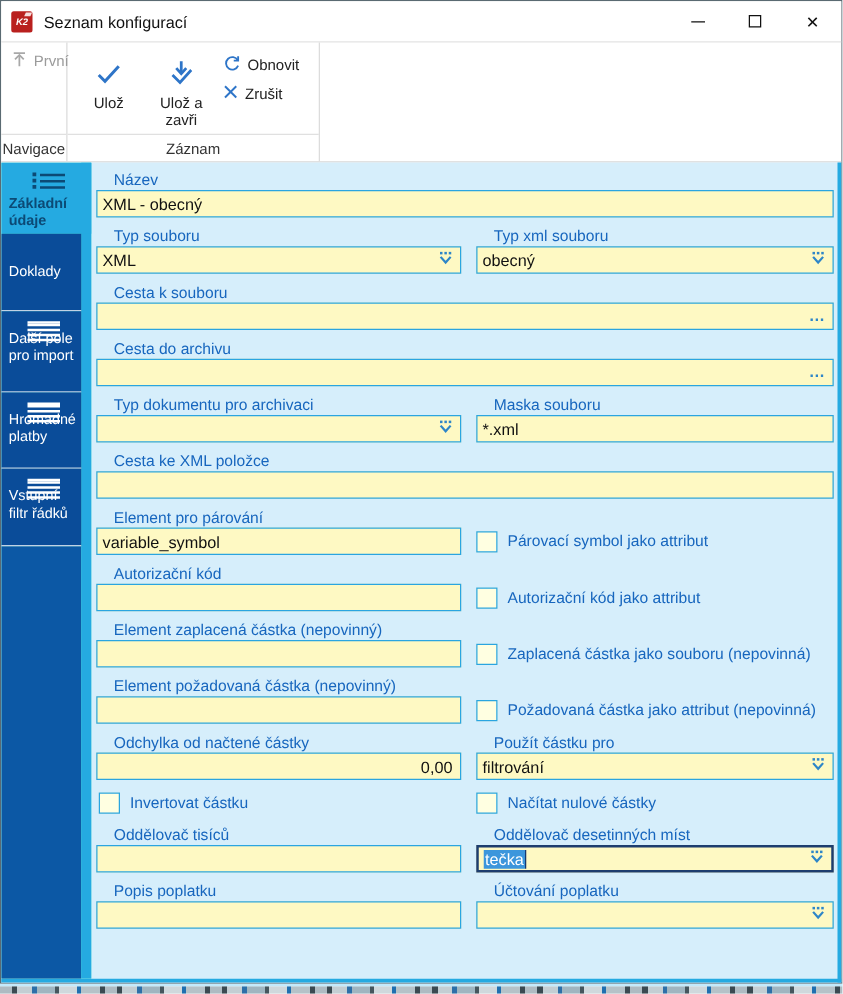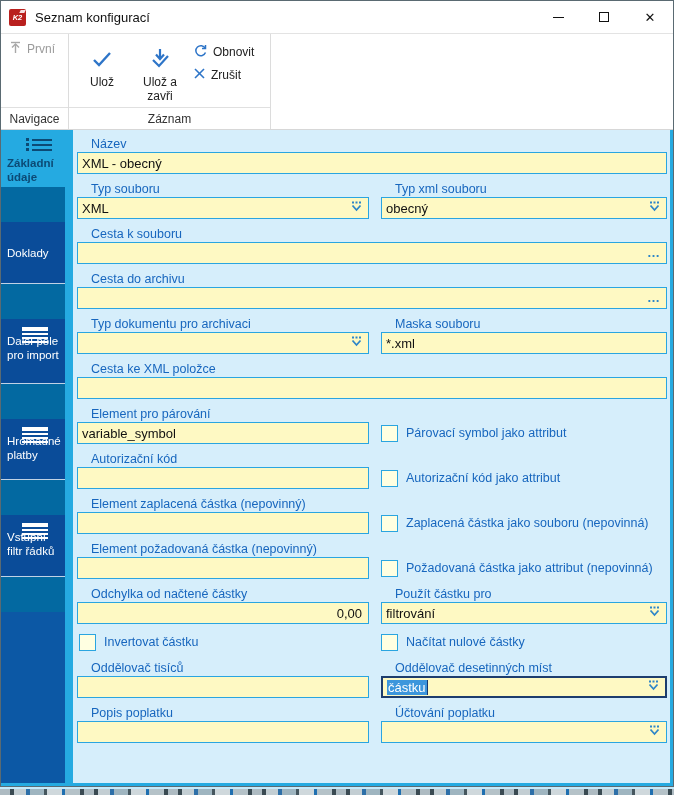--- a/index.html
+++ b/index.html
@@ -17,33 +17,33 @@
   .win-btn { width: 46px; height: 100%; display: flex; align-items: center; justify-content: center; color: #111; }
   .glyph-min { width: 11px; height: 1px; background: #111; }
   .glyph-max { width: 10px; height: 10px; border: 1px solid #111; }
   .glyph-close { font-size: 13px; line-height: 1; }
 
   
   .ribbon { height: 97px; background: #fff; border-top: 1px solid #e3e3e3; border-bottom: 1px solid #d7d7d7; display: flex; flex: 0 0 auto; }
   .rgroup { display: flex; flex-direction: column; border-right: 1px solid #dcdcdc; }
   .rgroup-body { flex: 1; display: flex; align-items: flex-start; padding: 4px 4px 0 4px; }
   .rgroup-label { height: 22px; border-top: 1px solid #e0e0e0; font-size: 12px; color: #333; display: flex; align-items: center; justify-content: center; padding: 0 6px; }
-  .grp-nav { width: 68px; justify-content: space-between; }
+  .grp-nav { width: 53px; justify-content: space-between; }
   .grp-rec { width: 202px; }
   .ribbon-rest { flex: 1; }
 
   .small-btn { display: flex; align-items: center; gap: 5px; font-size: 12px; padding: 3px 4px; border-radius: 2px; white-space: nowrap; }
   .small-btn.disabled { color: #9b9b9b; }
   .big-btn { width: 58px; display: flex; flex-direction: column; align-items: center; font-size: 12px; color: #222; padding-top: 4px; text-align: center; line-height: 1.15; }
   .big-btn .bicon { height: 34px; display: flex; align-items: center; justify-content: center; }
   .stack-col { display: flex; flex-direction: column; gap: 0; padding-top: 2px; color: #222; }
 
   
   .content { flex: 1; display: flex; background: #d6eefb; border-right: 3px solid #25aae1; border-bottom: 3px solid #25aae1; overflow: hidden; position: relative; }
-  .side-wrap { width: 72px; flex: 0 0 auto; position: relative; background: #0369a1; gap: 35px; }
+  .side-wrap { width: 72px; flex: 0 0 auto; position: relative; background: #5eead4; }
   .accent-strip { position: absolute; right: 0; top: 0; bottom: 0; width: 8px; background: #25aae1; }
   .tab { width: 64px; position: relative; z-index: 1; color: #fff; font-size: 11.5px; line-height: 1.18; padding: 4px 3px 2px 6px; overflow: hidden;
          border-bottom: 1px solid rgba(255,255,255,.75); background: #0a4c99; }
   .tab .ticon { display: flex; justify-content: center; margin: 2px 0 4px 0; }
   .tab.active { width: 72px; background: #25aae1; color: #0c4a75; font-weight: bold; border-bottom: none; }
   .tab-filler { width: 64px; flex: 1; background: #0c58a5; }
   .side-wrap { display: flex; flex-direction: column; }
 
   .t1 { height: 57px; } .t2 { height: 62px; display:flex; align-items:center; } .t3 { height: 65px; } .t4 { height: 61px; } .t5 { height: 62px; }
 
@@ -400,21 +400,21 @@
         </div>
 
         <div class="frow cols">
           <div>
             <div class="flabel">Oddělovač tisíců</div>
             <div class="field"></div>
           </div>
           <div>
             <div class="flabel">Oddělovač desetinných míst</div>
             <div class="field focused">
-              <span class="sel">částku</span>
+              <span class="sel">tečka</span>
                 <span class="caret"></span>
               <span class="dd">
                 <svg width="15" height="12" viewBox="0 0 15 12">
                     <g fill="#2e86c8">
                       <rect x="3" y="1" width="2" height="2"></rect>
                       <rect x="6.5" y="1" width="2" height="2"></rect>
                       <rect x="10" y="1" width="2" height="2"></rect>
                     </g>
                     <polyline points="3.5,5 7.5,9.5 11.5,5" fill="none" stroke="#2e86c8" stroke-width="1.8"></polyline>
                   </svg>

